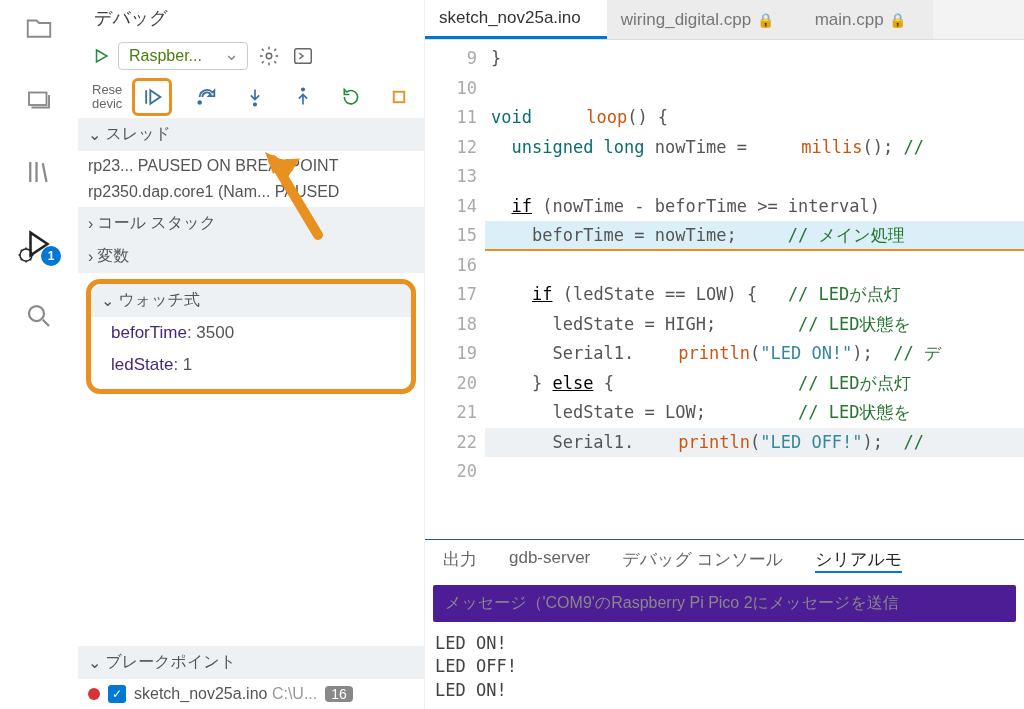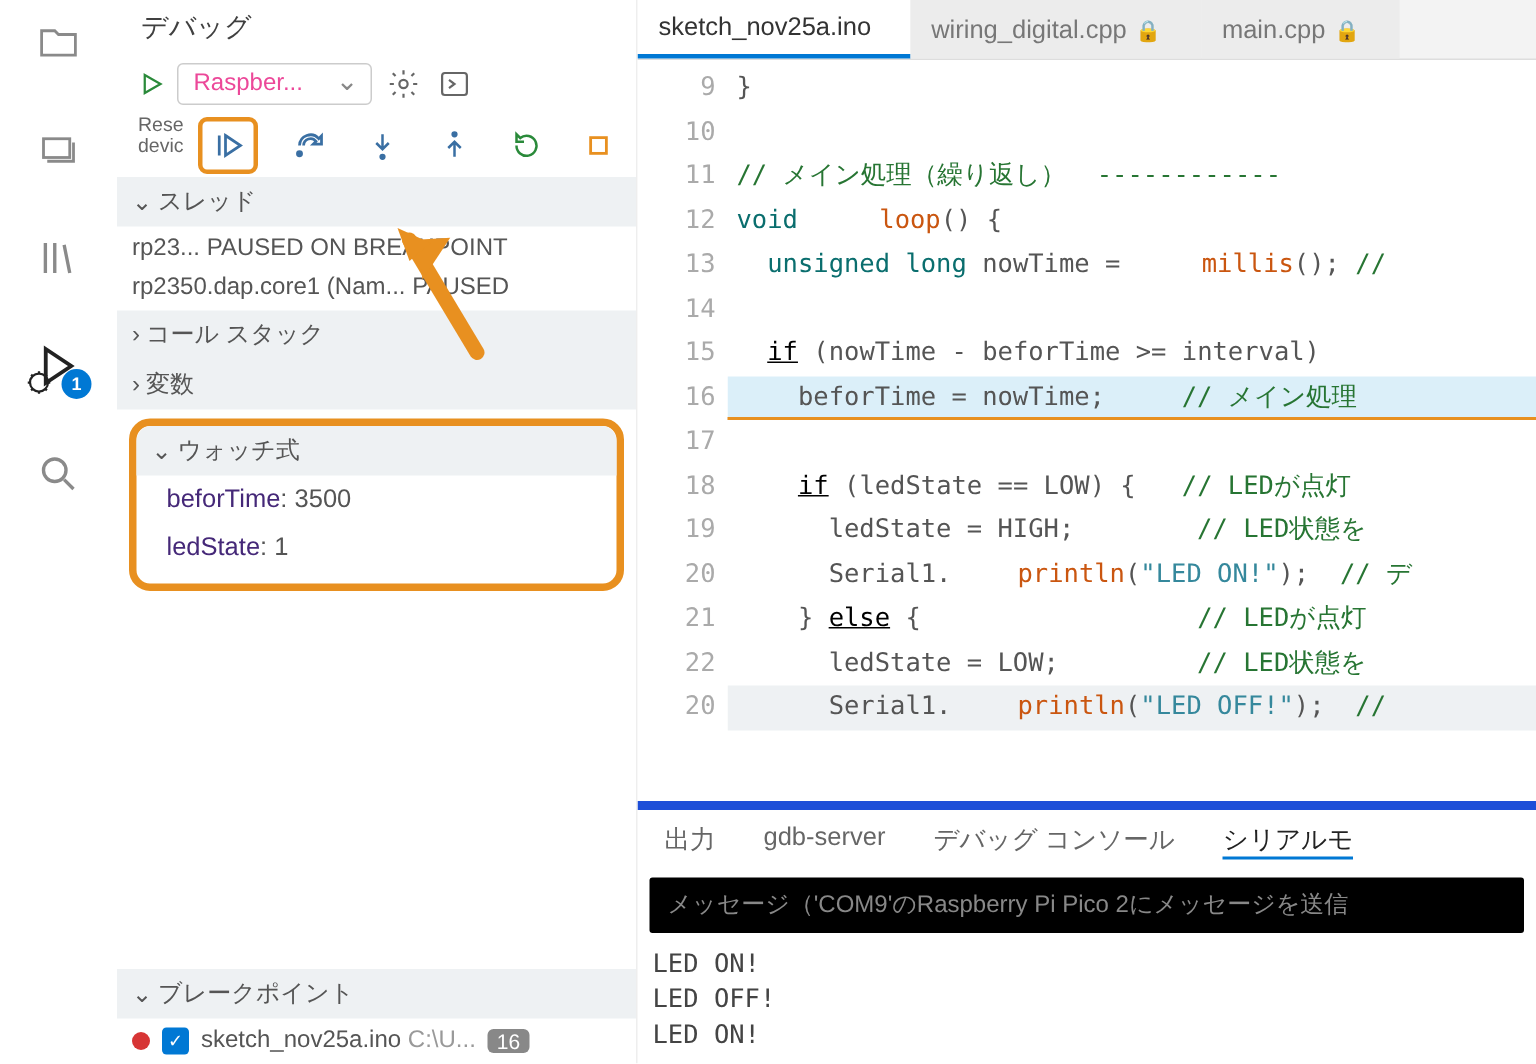--- a/index.html
+++ b/index.html
@@ -60,36 +60,36 @@
   }
   .play-btn {
     color: #2a8a3a;
     font-size: 20px;
   }
   .config-select {
     border: 1px solid #ccc;
     border-radius: 4px;
     padding: 4px 30px 4px 10px;
     font-size: 16px;
-    color: #ec4899;
+    color: #4d7c0f;
     position: relative;
     min-width: 130px;
   }
   .config-select::after {
     content: "⌄";
     position: absolute; right: 8px; top: 0;
     color: #888; font-size: 18px;
   }
   .gear-btn, .panel-icon-btn {
     color: #777;
     font-size: 18px;
     padding: 2px;
   }
   .reset-row {
-    display: flex; 
+    display: flex; align-items: center;
     padding: 0 14px; gap: 6px;
     font-size: 14px; color: #666;
   }
   .debug-toolbar {
     display: flex; align-items: center;
     gap: 22px;
     padding: 2px 4px;
   }
   .dbg-btn {
     width: 26px; height: 26px;
@@ -215,33 +215,33 @@
     height: 2px; background: #e89020;
   }
   .c-comment { color: #277533; }
   .c-keyword { color: #0a6e6e; }
   .c-func { color: #ca5610; margin-left: 44px; }
   .c-ctrl { color: #000000; text-decoration: underline; }
   .c-txt { color: #555; }
   .c-str { color: #35889c; }
   
   .bottom-panel {
-    border-top: 6px solid #1d4ed8;
+    border-top: 1px solid #1d4ed8;
     display: flex; flex-direction: column;
   }
   .bottom-tabs {
     display: flex; gap: 32px;
     padding: 8px 18px;
     font-size: 17px; color: #666;
   }
   .bottom-tab.active { color: #222; border-bottom: 2px solid #0078d4; }
   .serial-input {
     margin: 4px 8px;
     padding: 8px 12px;
-    background: #000000;
+    background: #4c1d95;
     color: #888;
     font-size: 16px;
     border-radius: 2px;
   }
   .serial-out {
     padding: 6px 10px;
     font-family: Consolas, monospace;
     font-size: 17px;
     color: #444;
     line-height: 1.4;
@@ -434,21 +434,20 @@
         <div class="gutter-line">18</div>
         <div class="gutter-line">19</div>
         <div class="gutter-line">20</div>
         <div class="gutter-line">21</div>
         <div class="gutter-line">22</div>
         <div class="gutter-line">20</div>
       </div>
     <div class="code-lines" id="code-lines">
         <div class="code-line"><span class="c-txt">}</span></div>
         <div class="code-line"></div>
-        <div class="code-line"><span class="c-comment">// メイン処理（繰り返し）  ------------</span></div>
         <div class="code-line"><span class="c-keyword">void</span> <span class="c-func">loop</span><span class="c-txt">() {</span></div>
         <div class="code-line">  <span class="c-keyword">unsigned long</span> <span class="c-txt">nowTime = </span><span class="c-func">millis</span><span class="c-txt">();</span> <span class="c-comment">// </span></div>
         <div class="code-line"></div>
         <div class="code-line">  <span class="c-ctrl">if</span> <span class="c-txt">(nowTime - beforTime &gt;= interval) </span></div>
         <div class="code-line hl-line">    <span class="c-txt">beforTime = nowTime;</span>     <span class="c-comment">// メイン処理</span><div class="hl-underline"></div></div>
         <div class="code-line"></div>
         <div class="code-line">    <span class="c-ctrl">if</span> <span class="c-txt">(ledState == LOW) {</span>   <span class="c-comment">// LEDが点灯</span></div>
         <div class="code-line">      <span class="c-txt">ledState = HIGH;</span>        <span class="c-comment">// LED状態を</span></div>
         <div class="code-line">      <span class="c-txt">Serial1.</span><span class="c-func">println</span><span class="c-txt">(</span><span class="c-str">"LED ON!"</span><span class="c-txt">);</span>  <span class="c-comment">// デ</span></div>
         <div class="code-line">    <span class="c-txt">} </span><span class="c-ctrl">else</span><span class="c-txt"> {</span>                  <span class="c-comment">// LEDが点灯</span></div>

